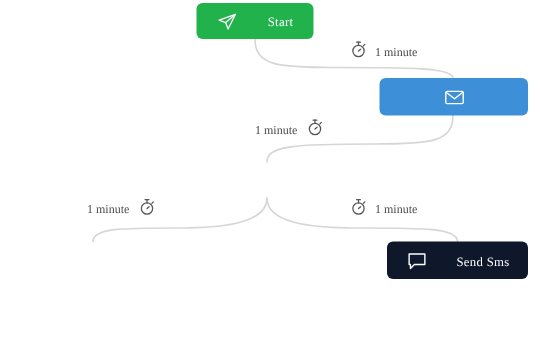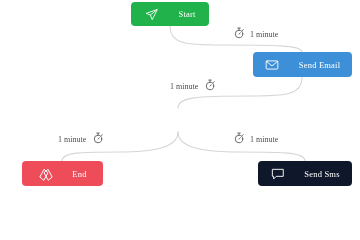--- a/index.html
+++ b/index.html
@@ -152,33 +152,23 @@
     <span class="node-label">Start</span>
   </div>
 
   <div class="node" id="node-send-email">
     <span class="node-icon">
       <svg viewBox="0 0 24 24" width="14" height="14" fill="none" stroke="#ffffff" stroke-width="1.6" stroke-linecap="round" stroke-linejoin="round">
         <rect x="2" y="5" width="20" height="14" rx="1.5"></rect>
         <path d="M2.8 6.2 L12 13.5 L21.2 6.2"></path>
       </svg>
     </span>
-    <span class="node-label">Send Email</span>
-  </div>
-
-
-  <div class="node" id="node-end">
-    <span class="node-icon">
-      <svg viewBox="0 0 24 24" width="16" height="16" fill="none" stroke="#ffffff" stroke-width="1.5" stroke-linecap="round" stroke-linejoin="round">
-        <path d="M3 16 L9 5 L15 10 L9 21 Z"></path>
-        <path d="M21 16 L15 5 L9 10 L15 21 Z"></path>
-      </svg>
-    </span>
-    <span class="node-label">End</span>
-  </div>
+  </div>
+
+
 
   <div class="node" id="node-send-sms">
     <span class="node-icon">
       <svg viewBox="0 0 24 24" width="14" height="14" fill="none" stroke="#ffffff" stroke-width="1.6" stroke-linecap="round" stroke-linejoin="round">
         <path d="M3 4 H21 V16 H9 L4.5 20.5 V16 H3 Z"></path>
       </svg>
     </span>
     <span class="node-label">Send Sms</span>
   </div>
 

